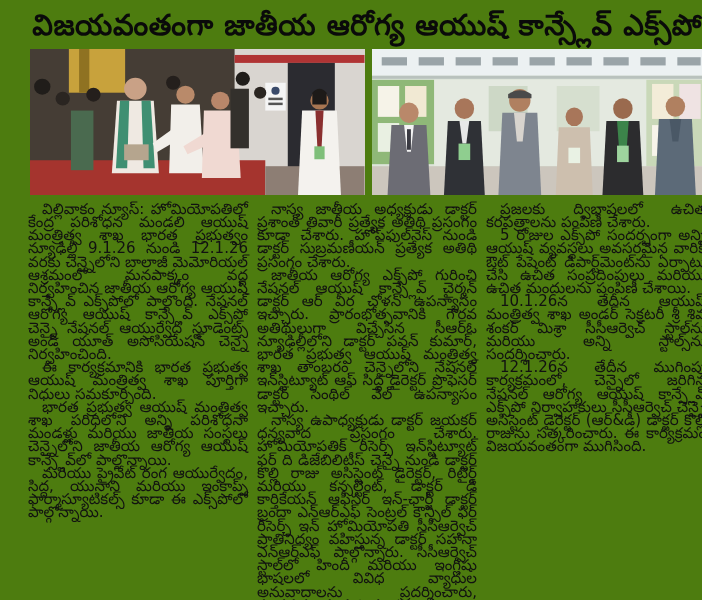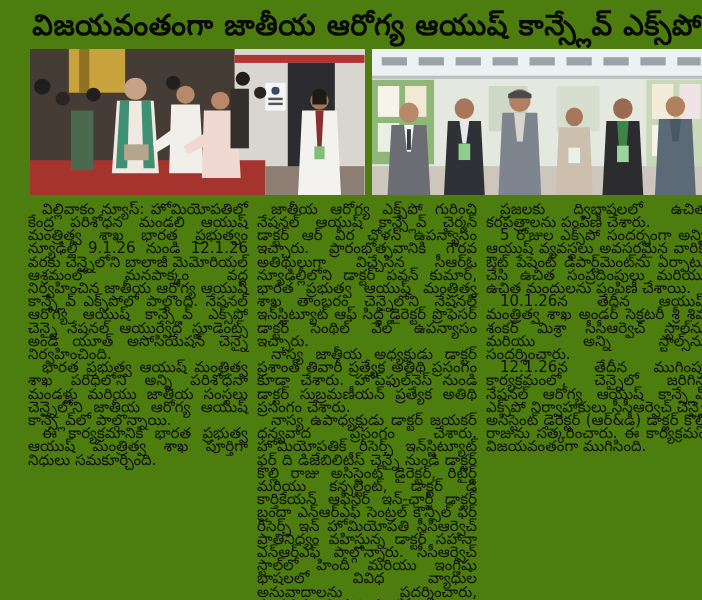--- a/index.html
+++ b/index.html
@@ -178,26 +178,27 @@
         <circle cx="312" cy="56" r="10" fill="#b08060"></circle>
         <path d="M295 68 L329 68 L333 142 L291 142 Z" fill="#5c6a78"></path>
         <path d="M306 68 L318 68 L315 90 L309 90 Z" fill="#4a5866"></path>
       </svg>
     </div>
   </div>
 
   <div class="article">
     <div class="col">
       <p>విల్లివాకం న్యూస్: హోమియోపతిలో కేంద్ర పరిశోధన మండలి ఆయుష్ మంత్రిత్వ శాఖ భారత ప్రభుత్వం న్యూఢిల్లీ 9.1.26 నుండి 12.1.26 వరకు చెన్నైలోని బాలాజీ మెమోరియల్ ఆశ్రమంలో మనపాక్కం వద్ద నిర్వహించిన జాతీయ ఆరోగ్య ఆయుష్ కాన్స్లేవ్ ఎక్స్‌పోలో పాల్గొంది. నేషనల్ ఆరోగ్య ఆయుష్ కాన్స్లేవ్ ఎక్స్‌పో చెన్నై నేషనల్ ఆయుర్వేద స్టూడెంట్స్ అండ్ యూత్ అసోసియేషన్ చెన్నై నిర్వహించింది.</p>
+      <p>ఈ కార్యక్రమానికి భారత ప్రభుత్వ ఆయుష్ మంత్రిత్వ శాఖ పూర్తిగా నిధులు సమకూర్చింది.</p>
       <p>భారత ప్రభుత్వ ఆయుష్ మంత్రిత్వ శాఖ పరిధిలోని అన్ని పరిశోధనా మండళ్లు మరియు జాతీయ సంస్థలు చెన్నైలోని జాతీయ ఆరోగ్య ఆయుష్ కాన్స్లేవ్‌లో పాల్గొన్నాయి.</p>
-      <p>ఈ కార్యక్రమానికి భారత ప్రభుత్వ ఆయుష్ మంత్రిత్వ శాఖ పూర్తిగా నిధులు సమకూర్చింది.</p>
+      <p>మరియు ప్రైవేట్ రంగ ఆయుర్వేదం, సిద్ధ, యునాని మరియు ఇంకాప్స్ ఫార్మాస్యూటికల్స్ కూడా ఈ ఎక్స్‌పోలో పాల్గొన్నాయి.</p>
     </div>
     <div class="col">
+      <p>నాస్య జాతీయ అధ్యక్షుడు డాక్టర్ ప్రశాంత్ తివారీ ప్రత్యేక అతిథి ప్రసంగం కూడా చేశారు. హోప్‌ఫుల్‌నెస్ నుండి డాక్టర్ సుబ్రమణీయన్ ప్రత్యేక అతిథి ప్రసంగం చేశారు.</p>
       <p>జాతీయ ఆరోగ్య ఎక్స్‌పో గురించి నేషనల్ ఆయుష్ కాన్స్లేవ్ చైర్మన్ డాక్టర్ ఆర్ వీర చోళన్ ఉపన్యాసం ఇచ్చారు. ప్రారంభోత్సవానికి గౌరవ అతిథులుగా విచ్చేసిన సీఆర్‌ఓ న్యూఢిల్లీలోని డాక్టర్ పవన్ కుమార్, భారత ప్రభుత్వ ఆయుష్ మంత్రిత్వ శాఖ తాంబరం చెన్నైలోని నేషనల్ ఇన్‌స్టిట్యూట్ ఆఫ్ సిద్ధ డైరెక్టర్ ప్రొఫెసర్ డాక్టర్ సెంథిల్ వేల్ ఉపన్యాసం ఇచ్చారు.</p>
-      <p>నాస్య జాతీయ అధ్యక్షుడు డాక్టర్ ప్రశాంత్ తివారీ ప్రత్యేక అతిథి ప్రసంగం కూడా చేశారు. హోప్‌ఫుల్‌నెస్ నుండి డాక్టర్ సుబ్రమణీయన్ ప్రత్యేక అతిథి ప్రసంగం చేశారు.</p>
       <p>నాస్య ఉపాధ్యక్షుడు డాక్టర్ జయకర్ ధన్యవాద ప్రసంగం చేశారు. హోమియోపతిక్ రీసెర్చ్ ఇన్‌స్టిట్యూట్ ఫర్ ది డిజేబిలిటీస్ చెన్నై నుండి డాక్టర్ కొల్లి రాజు అసిస్టెంట్ డైరెక్టర్, రిటైర్డ్ మరియు కన్సల్టెంట్, డాక్టర్ డి కార్తికేయన్ ఆఫీసర్ ఇన్-ఛార్జ్ డాక్టర్ బ్రందా ఎన్ఆర్ఎఫ్ సెంట్రల్ కౌన్సిల్ ఫర్ రీసెర్చ్ ఇన్ హోమియోపతి సీసీఆర్వెచ్ ప్రాతినిధ్యం వహిస్తున్న డాక్టర్ సహానా ఎన్ఆర్ఎఫ్ పాల్గొన్నారు. సీసీఆర్వెచ్ స్టాల్‌లో హిందీ మరియు ఇంగ్లీషు భాషలలో వివిధ వ్యాధుల అనువాదాలను ప్రదర్శించారు, సందర్శకులకు మరియు సాధారణ</p>
     </div>
     <div class="col">
       <p>ప్రజలకు ద్విభాషలలో ఉచిత కరపత్రాలను పంపిణీ చేశారు.</p>
       <p>5 రోజుల ఎక్స్‌పో సందర్భంగా అన్ని ఆయుష్ వ్యవస్థలు అవసరమైన వారికి ఔట్ పేషెంట్ డిపార్ట్‌మెంట్‌ను ఏర్పాటు చేసి ఉచిత సంప్రదింపులు మరియు ఉచిత మందులను పంపిణీ చేశాయి.</p>
       <p>10.1.26న తేదీన ఆయుష్ మంత్రిత్వ శాఖ అండర్ సెక్రటరీ శ్రీ శివ శంకర్ మిశ్రా సీసీఆర్వెచ్ స్టాల్‌ను మరియు అన్ని స్టాల్స్‌ను సందర్శించారు.</p>
       <p>12.1.26న తేదీన ముగింపు కార్యక్రమంలో, చెన్నైలో జరిగిన నేషనల్ ఆరోగ్య ఆయుష్ కాన్స్లేవ్ ఎక్స్‌పో నిర్వాహకులు సీసీఆర్వెచ్ చెన్నై అసిస్టెంట్ డైరెక్టర్ (ఆర్&amp;డీ) డాక్టర్ కొల్లి రాజును సత్కరించారు. ఈ కార్యక్రమం విజయవంతంగా ముగిసింది.</p>
     </div>
   </div>
 

